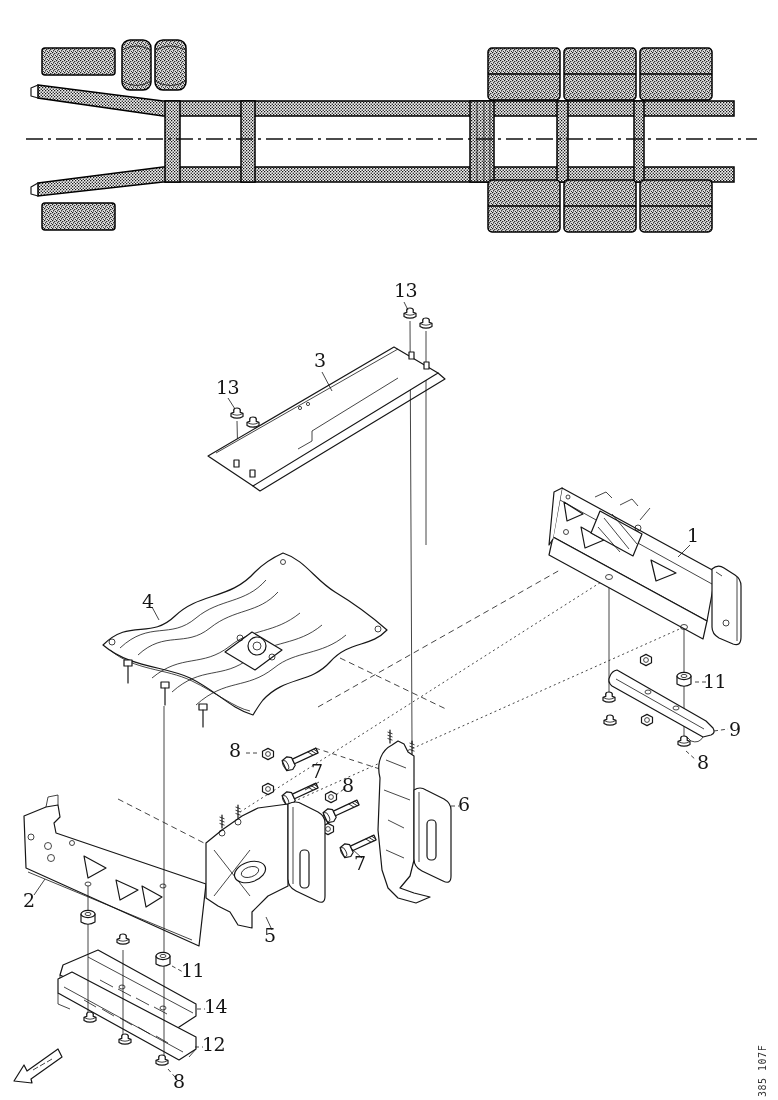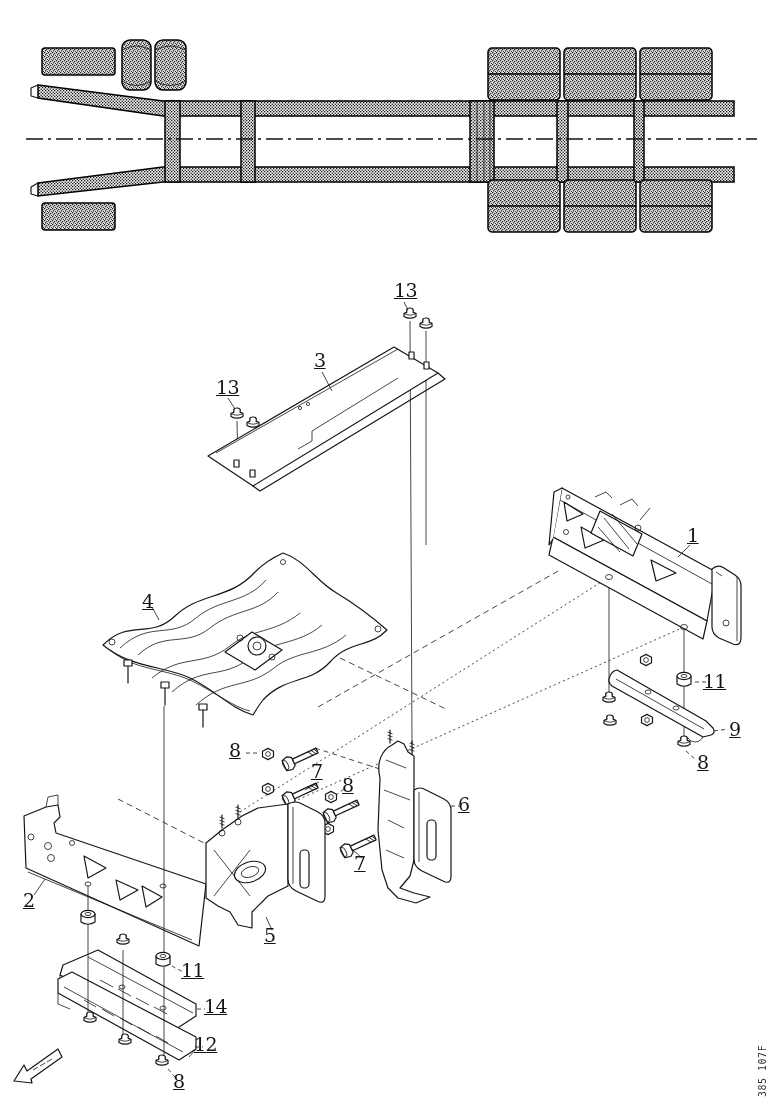--- a/index.html
+++ b/index.html
@@ -5,21 +5,21 @@
   html,body{margin:0;padding:0;background:#ffffff;}
   #stage{position:relative;width:778px;height:1100px;background:#fff;overflow:hidden;
          font-family:"Liberation Serif",serif;}
   svg{position:absolute;left:0;top:0;}
   .ln{stroke:#161616;fill:none;stroke-width:1.2;stroke-linejoin:round;stroke-linecap:round;}
   .th{stroke:#161616;fill:none;stroke-width:0.8;}
   .fw{fill:#ffffff;}
   .blk{fill:#161616;stroke:none;}
   .rail{stroke:#000;stroke-width:1.5;}
   .co{position:absolute;font-family:"DejaVu Serif",serif;font-size:19px;color:#141414;
-      line-height:1;letter-spacing:-0.5px;user-select:none;text-decoration:underline;}
+      line-height:1;letter-spacing:-0.5px;user-select:none;}
   .vtext{position:absolute;left:757px;top:1097px;transform:rotate(-90deg);
          transform-origin:0 0;font-family:"DejaVu Sans Mono",monospace;font-size:10px;
          color:#333;white-space:nowrap;letter-spacing:0.5px;}
 </style>
 </head>
 <body>
 
 <div id="stage">
 
 <svg width="778" height="1100" viewBox="0 0 778 1100">
@@ -314,19 +314,19 @@
   <div class="co" style="left:697px;top:753px;">8</div>
   <div class="co" style="left:229px;top:741px;">8</div>
   <div class="co" style="left:311px;top:762px;">7</div>
   <div class="co" style="left:342px;top:776px;">8</div>
   <div class="co" style="left:458px;top:795px;">6</div>
   <div class="co" style="left:354px;top:854px;">7</div>
   <div class="co" style="left:23px;top:891px;">2</div>
   <div class="co" style="left:264px;top:926px;">5</div>
   <div class="co" style="left:181px;top:961px;">11</div>
   <div class="co" style="left:204px;top:997px;">14</div>
-  <div class="co" style="left:194px;top:1035px;text-align:right;">12</div>
+  <div class="co" style="left:202px;top:1035px;text-align:right;">12</div>
   <div class="co" style="left:173px;top:1072px;">8</div>
 </div>
 
 <div class="vtext">385 107F</div>
 
 </div>
 
 </body></html>

